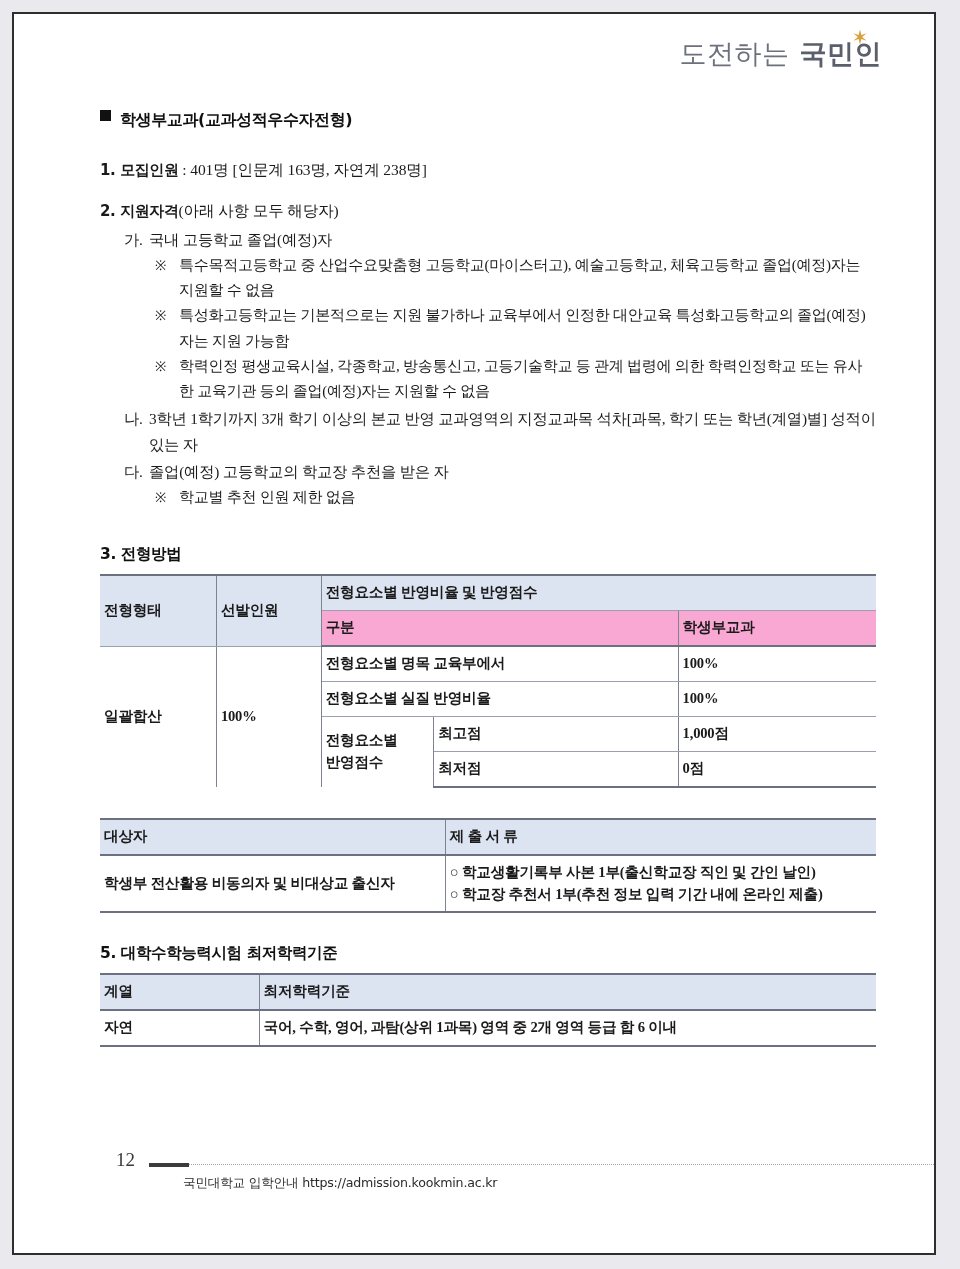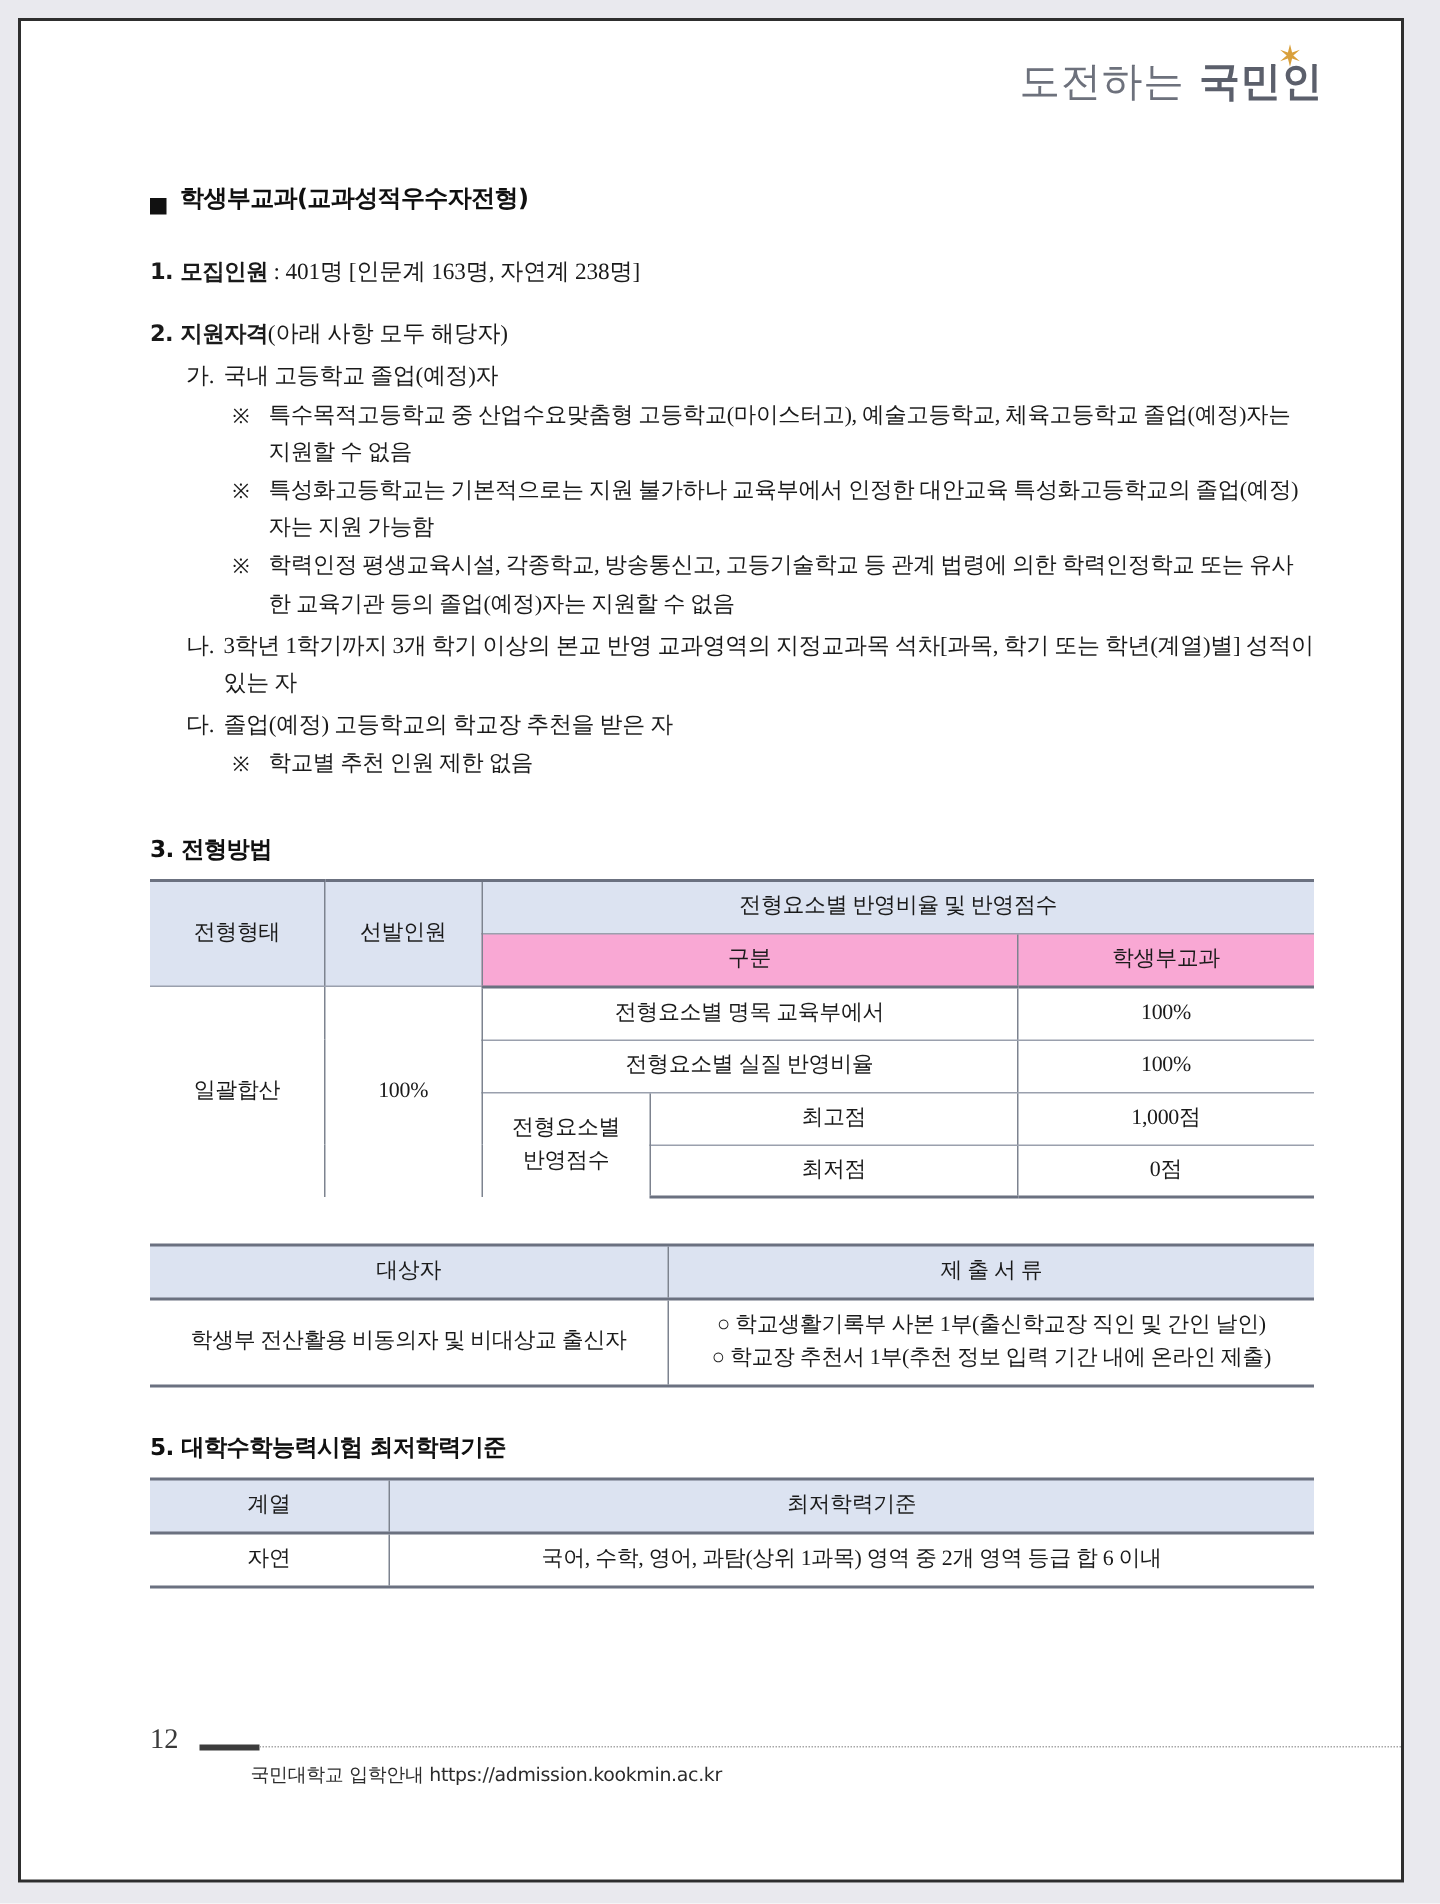--- a/index.html
+++ b/index.html
@@ -69,23 +69,23 @@
   
   .sec-title {
     font-family: "DejaVu Sans", "Liberation Sans", sans-serif;
     font-weight: bold;
     font-size: 15.5px;
     color: #101010;
     letter-spacing: -0.4px;
   }
   .main-heading {
     display: flex;
-    align-items: flex-end;
+    align-items: flex-start;
     gap: 9px;
-    margin: 12px 0 26px 0;
+    margin: 0 0 26px 0;
     font-size: 16px;
   }
   .sq {
     width: 11px;
     height: 11px;
     background: #111;
     display: inline-block;
   }
 
   .num-item {
@@ -147,43 +147,43 @@
   table.doc {
     border-collapse: collapse;
     width: 100%;
     font-size: 14.6px;
     letter-spacing: -0.2px;
     table-layout: fixed;
   }
   table.doc td, table.doc th {
     border: 0;
     padding: 6px 4px;
-    text-align: center;
-    font-weight: normal;
+    text-align: left;
+    font-weight: bold;
     vertical-align: middle;
     line-height: 1.5;
     border-bottom: 1px solid #9aa0ad;
     border-right: 1px solid #7d838f;
     margin-top: 44px;
   }
   table.doc td.nr, table.doc th.nr { border-right: 0; }
   table.doc tr.hdr th {
     background: #dce3f1;
   }
   table.doc tr.hdr th.subhdr { background: #f9a8d4; }
   table.doc .topline { border-top: 2.2px solid #6b7180; }
   table.doc tr.hdr-end > * { border-bottom: 2.2px solid #6b7180; }
   table.doc tr.last > * { border-bottom: 2.2px solid #6b7180; }
   td.left, th.left { text-align: left; padding-left: 10px; }
   .nb { border-bottom: 0 !important; }
 
   
   #footer {
     position: absolute;
-    left: 0;
+    left: 16px;
     right: 0;
     bottom: 48px;
     height: 56px;
   }
   #page-number {
     position: absolute;
     left: 86px;
     top: 0px;
     font-size: 19px;
     color: #3a3a3a;

